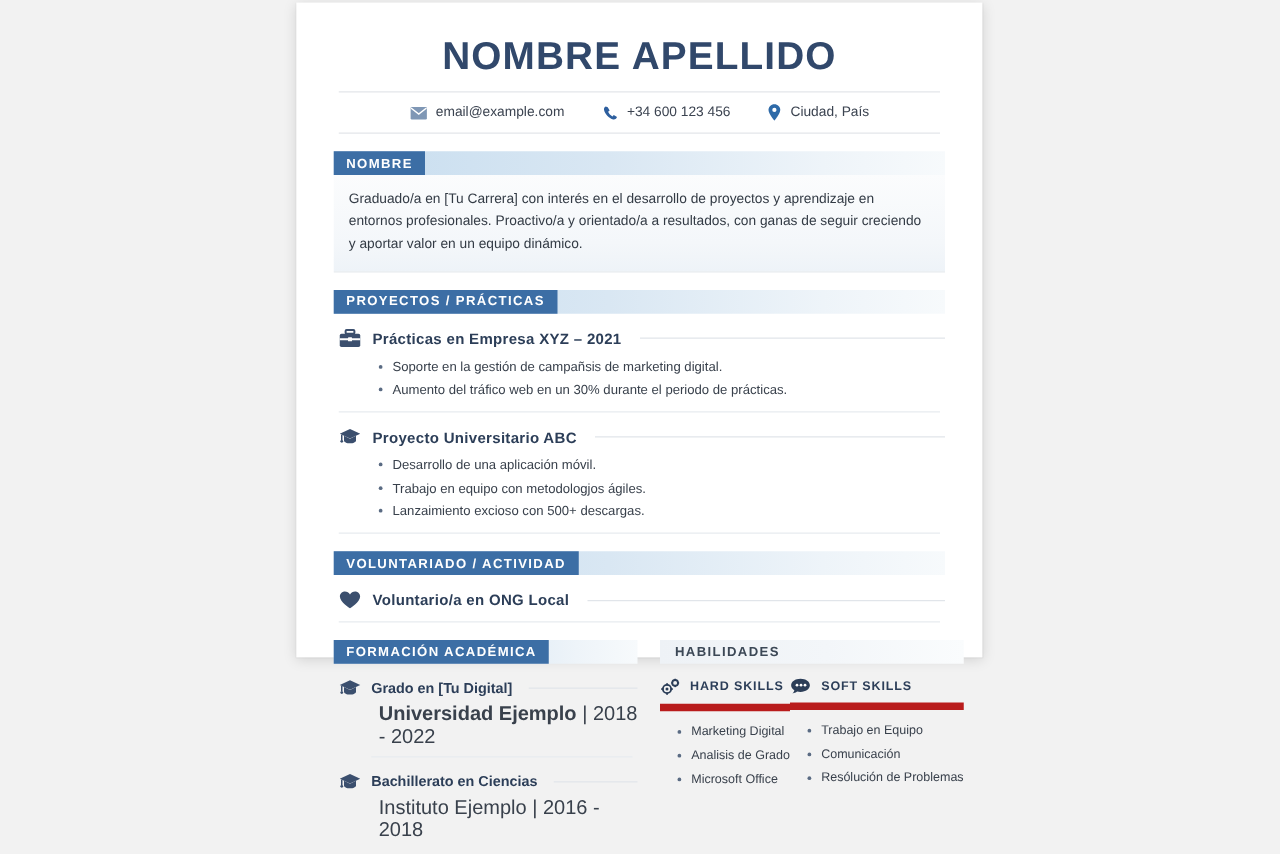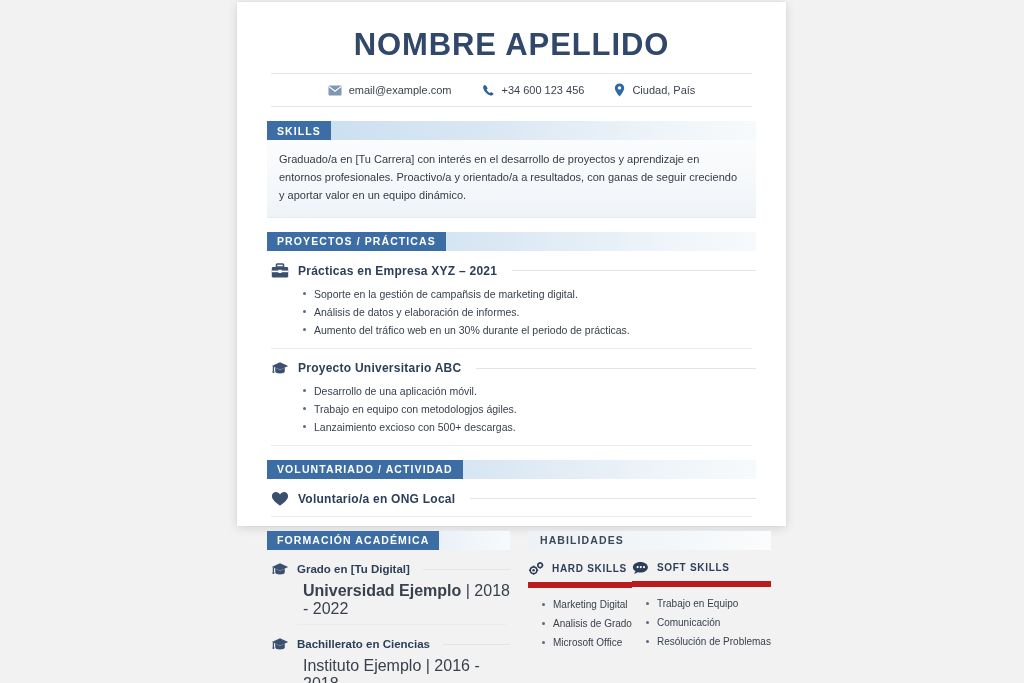--- a/index.html
+++ b/index.html
@@ -285,21 +285,21 @@
           <path d="M5.5 0.4 C2.8 0.4 0.8 2.4 0.8 5 c0 3.2 4.7 8.5 4.7 8.5 S10.2 8.2 10.2 5 C10.2 2.4 8.2 0.4 5.5 0.4 z" fill="#2e6aa8"></path>
           <circle cx="5.5" cy="4.9" r="1.7" fill="#ffffff"></circle>
         </svg>
       </span>
       <span>Ciudad, País</span>
     </div>
 
   </div>
 
   <div class="section-bar">
-    <div class="tag">SKILLS</div>
+    <div class="tag">NOMBRE</div>
     <div class="tail"></div>
   </div>
   <div class="profile-block">
     <div class="profile-text">Graduado/a en [Tu Carrera] con interés en el desarrollo de proyectos y aprendizaje en entornos profesionales. Proactivo/a y orientado/a a resultados, con ganas de seguir creciendo y aportar valor en un equipo dinámico.</div>
   </div>
 
   <div class="section-bar">
     <div class="tag">PROYECTOS / PRÁCTICAS</div>
     <div class="tail"></div>
   </div>
@@ -312,21 +312,20 @@
           <rect x="0.8" y="4" width="16.4" height="10.6" rx="1.4" fill="#3b4f6e"></rect>
           <rect x="0.8" y="7.6" width="16.4" height="1.6" fill="#ffffff"></rect>
           <rect x="7.4" y="6.8" width="3.2" height="3.2" rx="0.5" fill="#ffffff"></rect>
         </svg>
       </span>
       <span class="entry-title">Prácticas en Empresa XYZ – 2021</span>
       <span class="rule"></span>
     </div>
     <ul class="bullets">
       <li>Soporte en la gestión de campañsis de marketing digital.</li>
-      <li>Análisis de datos y elaboración de informes.</li>
       <li>Aumento  del tráfico web en un 30% durante el periodo de prácticas.</li>
     </ul>
     <div class="entry-underline"></div>
   </div>
 
   <div class="entry">
     <div class="entry-head">
       <span>
         <svg width="18" height="15" viewBox="0 0 18 15">
           <path d="M9 1.2 L17.2 5 L9 8.8 L0.8 5 Z" fill="#3b4f6e"></path>

